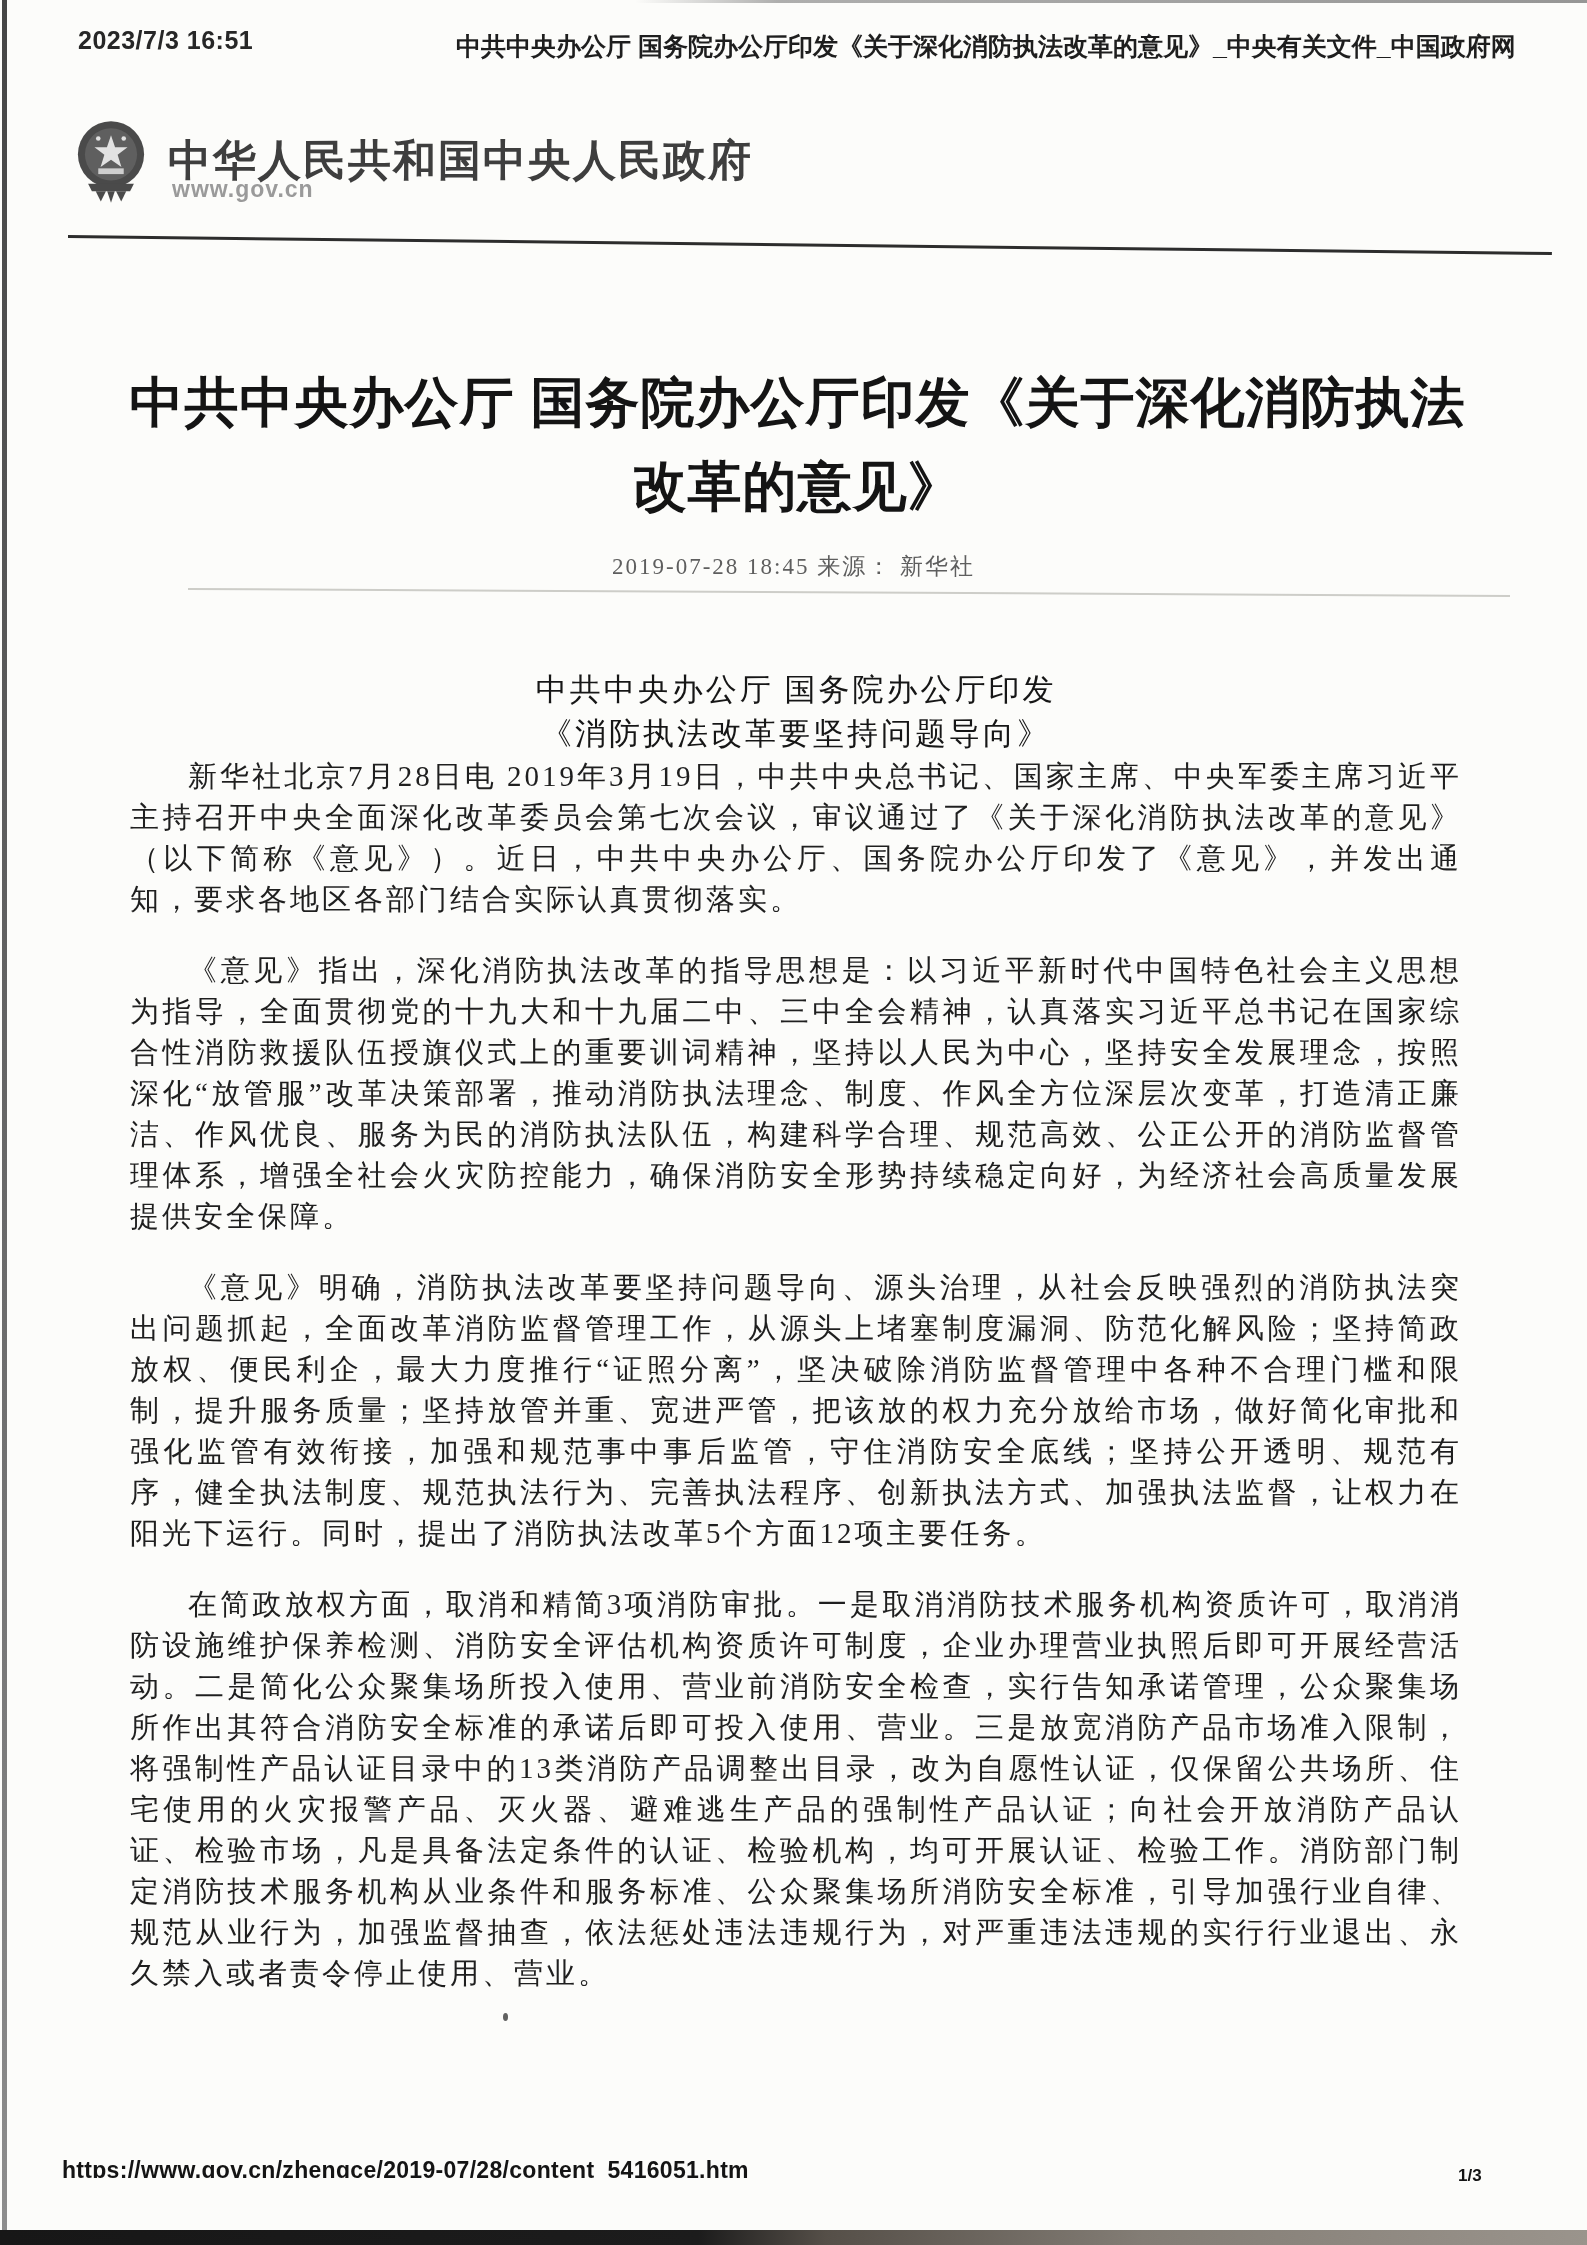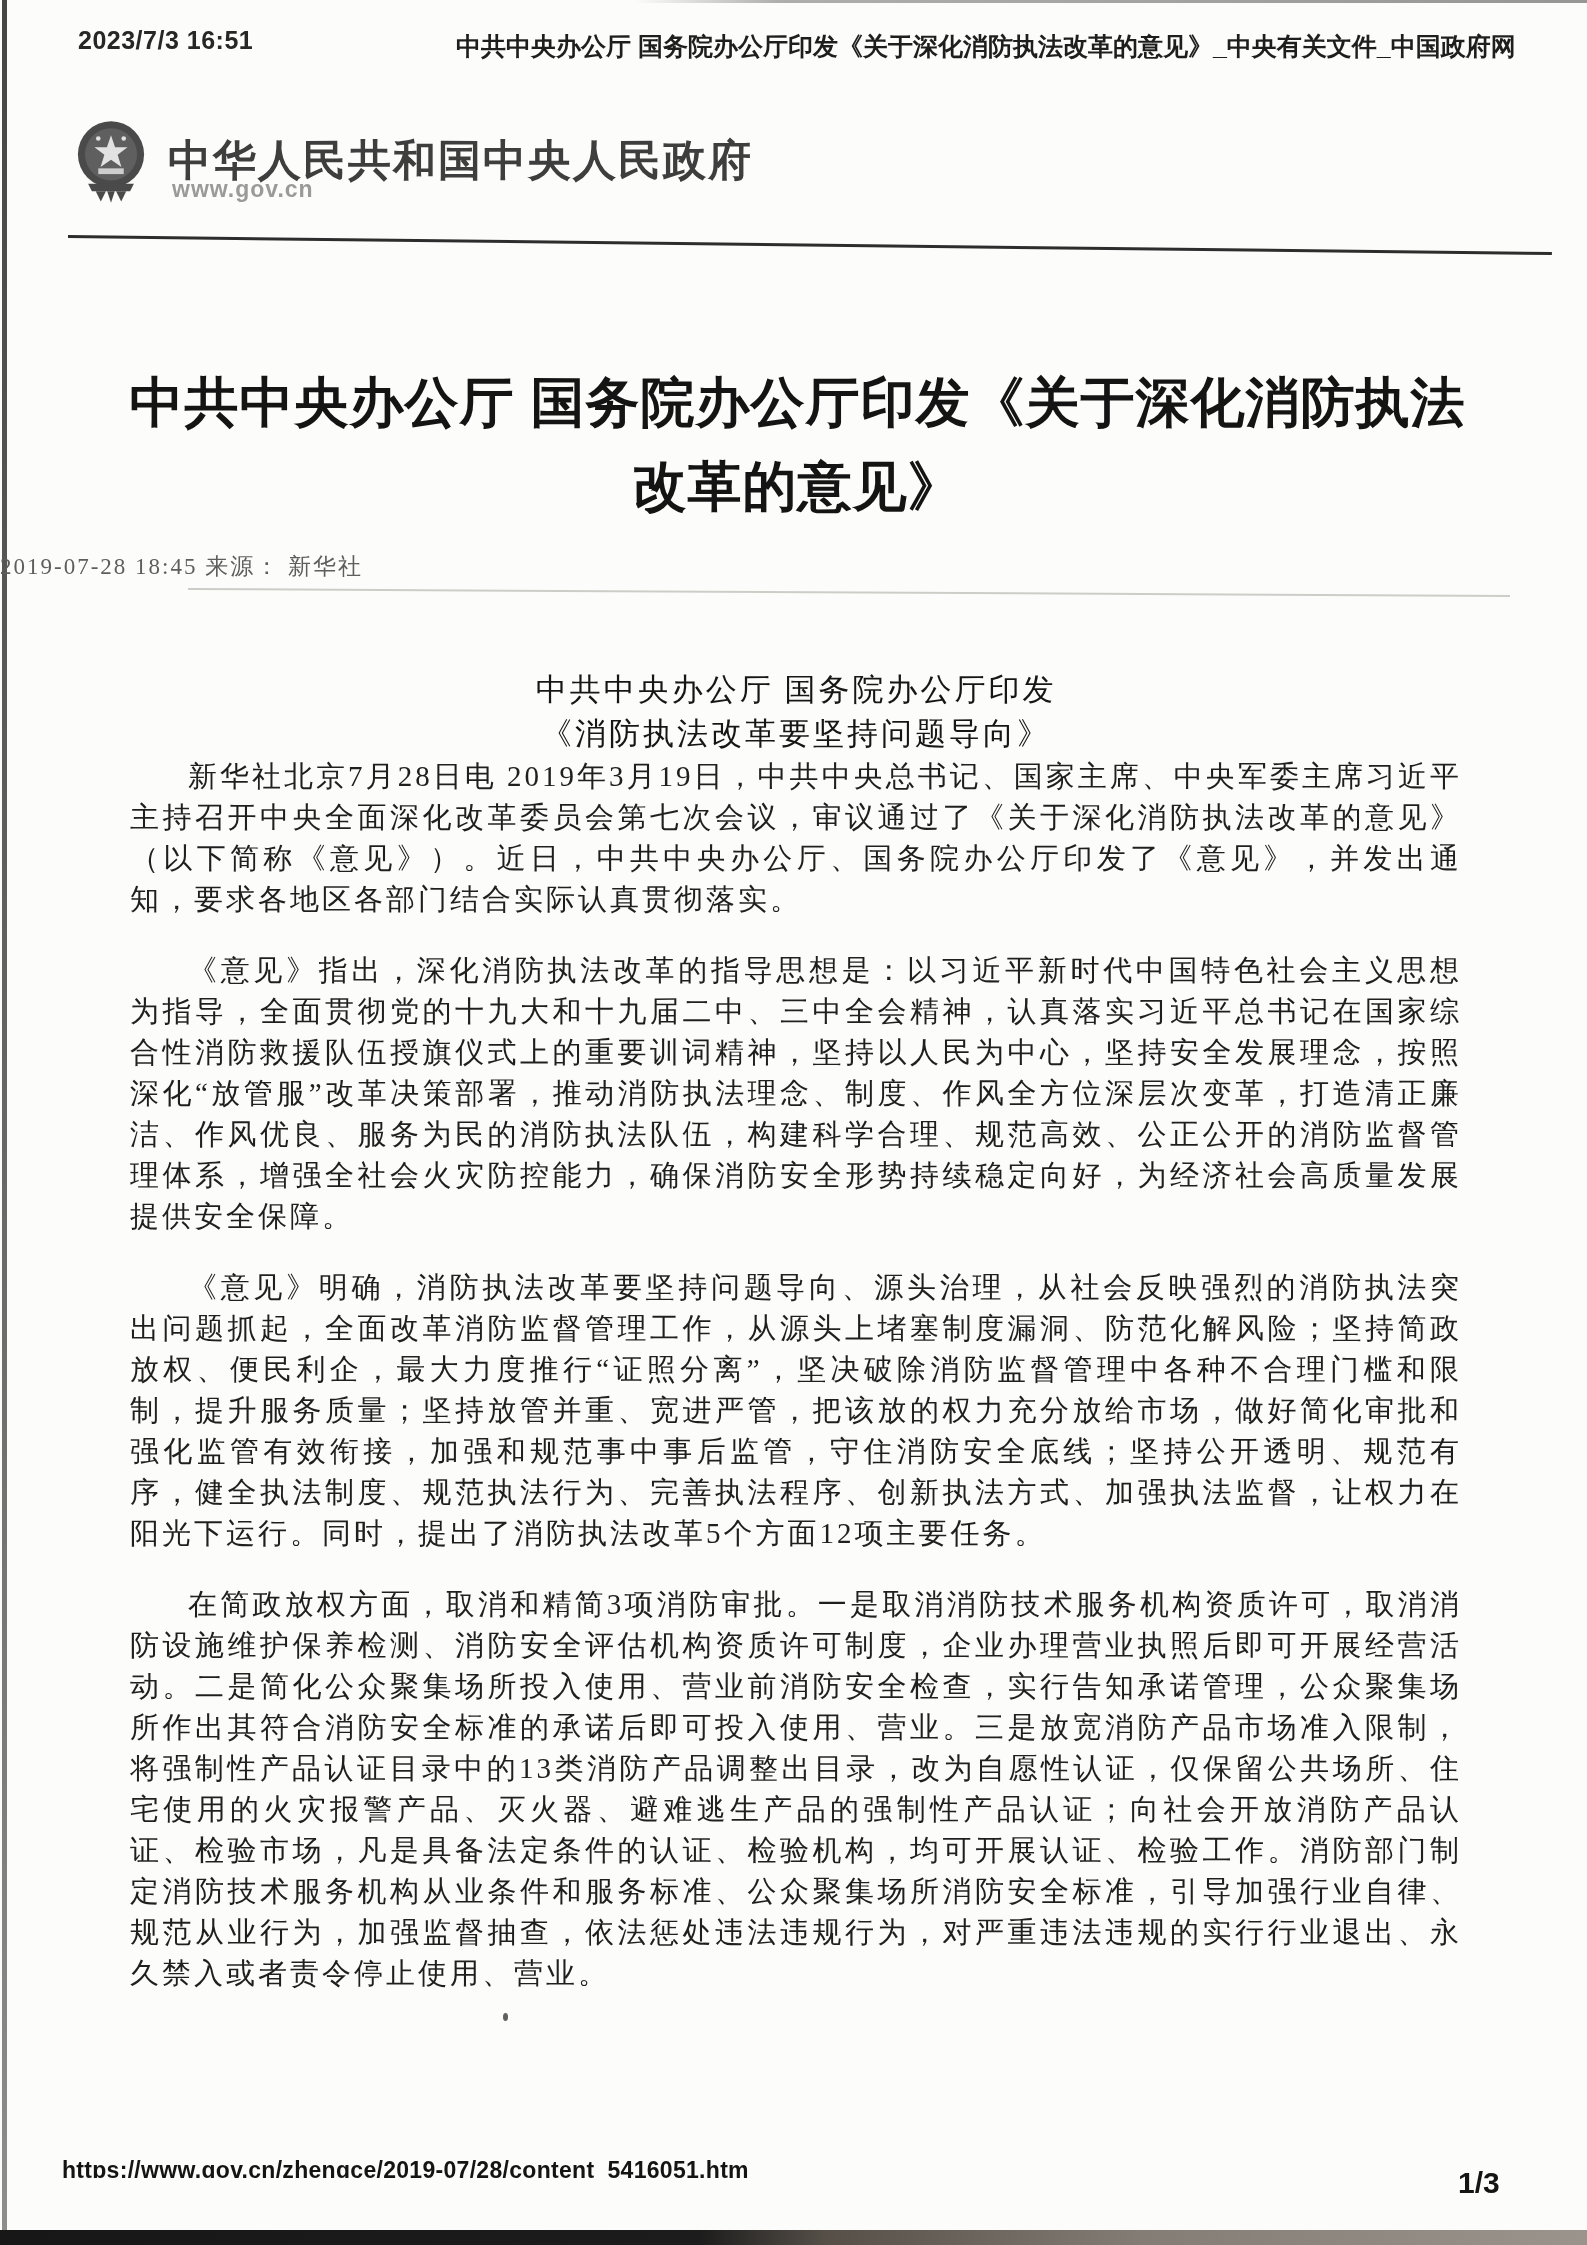--- a/index.html
+++ b/index.html
@@ -54,21 +54,21 @@
     background:#2d2d2d;transform:rotate(.66deg);transform-origin:left center;
   }
   
   .article-title{
     position:absolute;left:0;top:356px;width:1587px;margin:4px;
     text-align:center;font-size:54px;line-height:84px;font-weight:700;
     color:#141414;letter-spacing:1px;
   }
   .article-meta{
     position:absolute;left:0;top:551px;width:1587px;
-    font-family:"Liberation Serif",serif;
+    text-align:center;font-family:"Liberation Serif",serif;
     font-size:23px;color:#5e5e5e;letter-spacing:2px;
   }
   .divider-light{
     position:absolute;left:188px;top:588px;width:1322px;height:2px;
     background:#cdcdc8;transform:rotate(.3deg);transform-origin:left center;
   }
   
   .article-body{
     position:absolute;left:130px;top:640px;width:1332px;
     font-family:"Liberation Serif",serif;
@@ -82,21 +82,21 @@
     margin:0 0 30px 0;text-indent:2em;text-align:justify;
   }
   .article-body p:first-of-type{}
   
   .footer-url{
     position:absolute;left:62px;top:2157px;height:21px;overflow:hidden;
     font-size:23px;line-height:27px;font-weight:600;color:#141414;letter-spacing:.3px;
   }
   .footer-page{
     position:absolute;left:1458px;top:2166px;
-    font-size:30px;font-weight:600;color:#141414;
+    font-size:17px;font-weight:600;color:#141414;
   }
 </style>
 </head>
 <body>
 
 <div class="page">
 
   <div class="scan-strip-left"></div>
   <div class="scan-strip-top"></div>
   <div class="scan-strip-bottom"></div>

